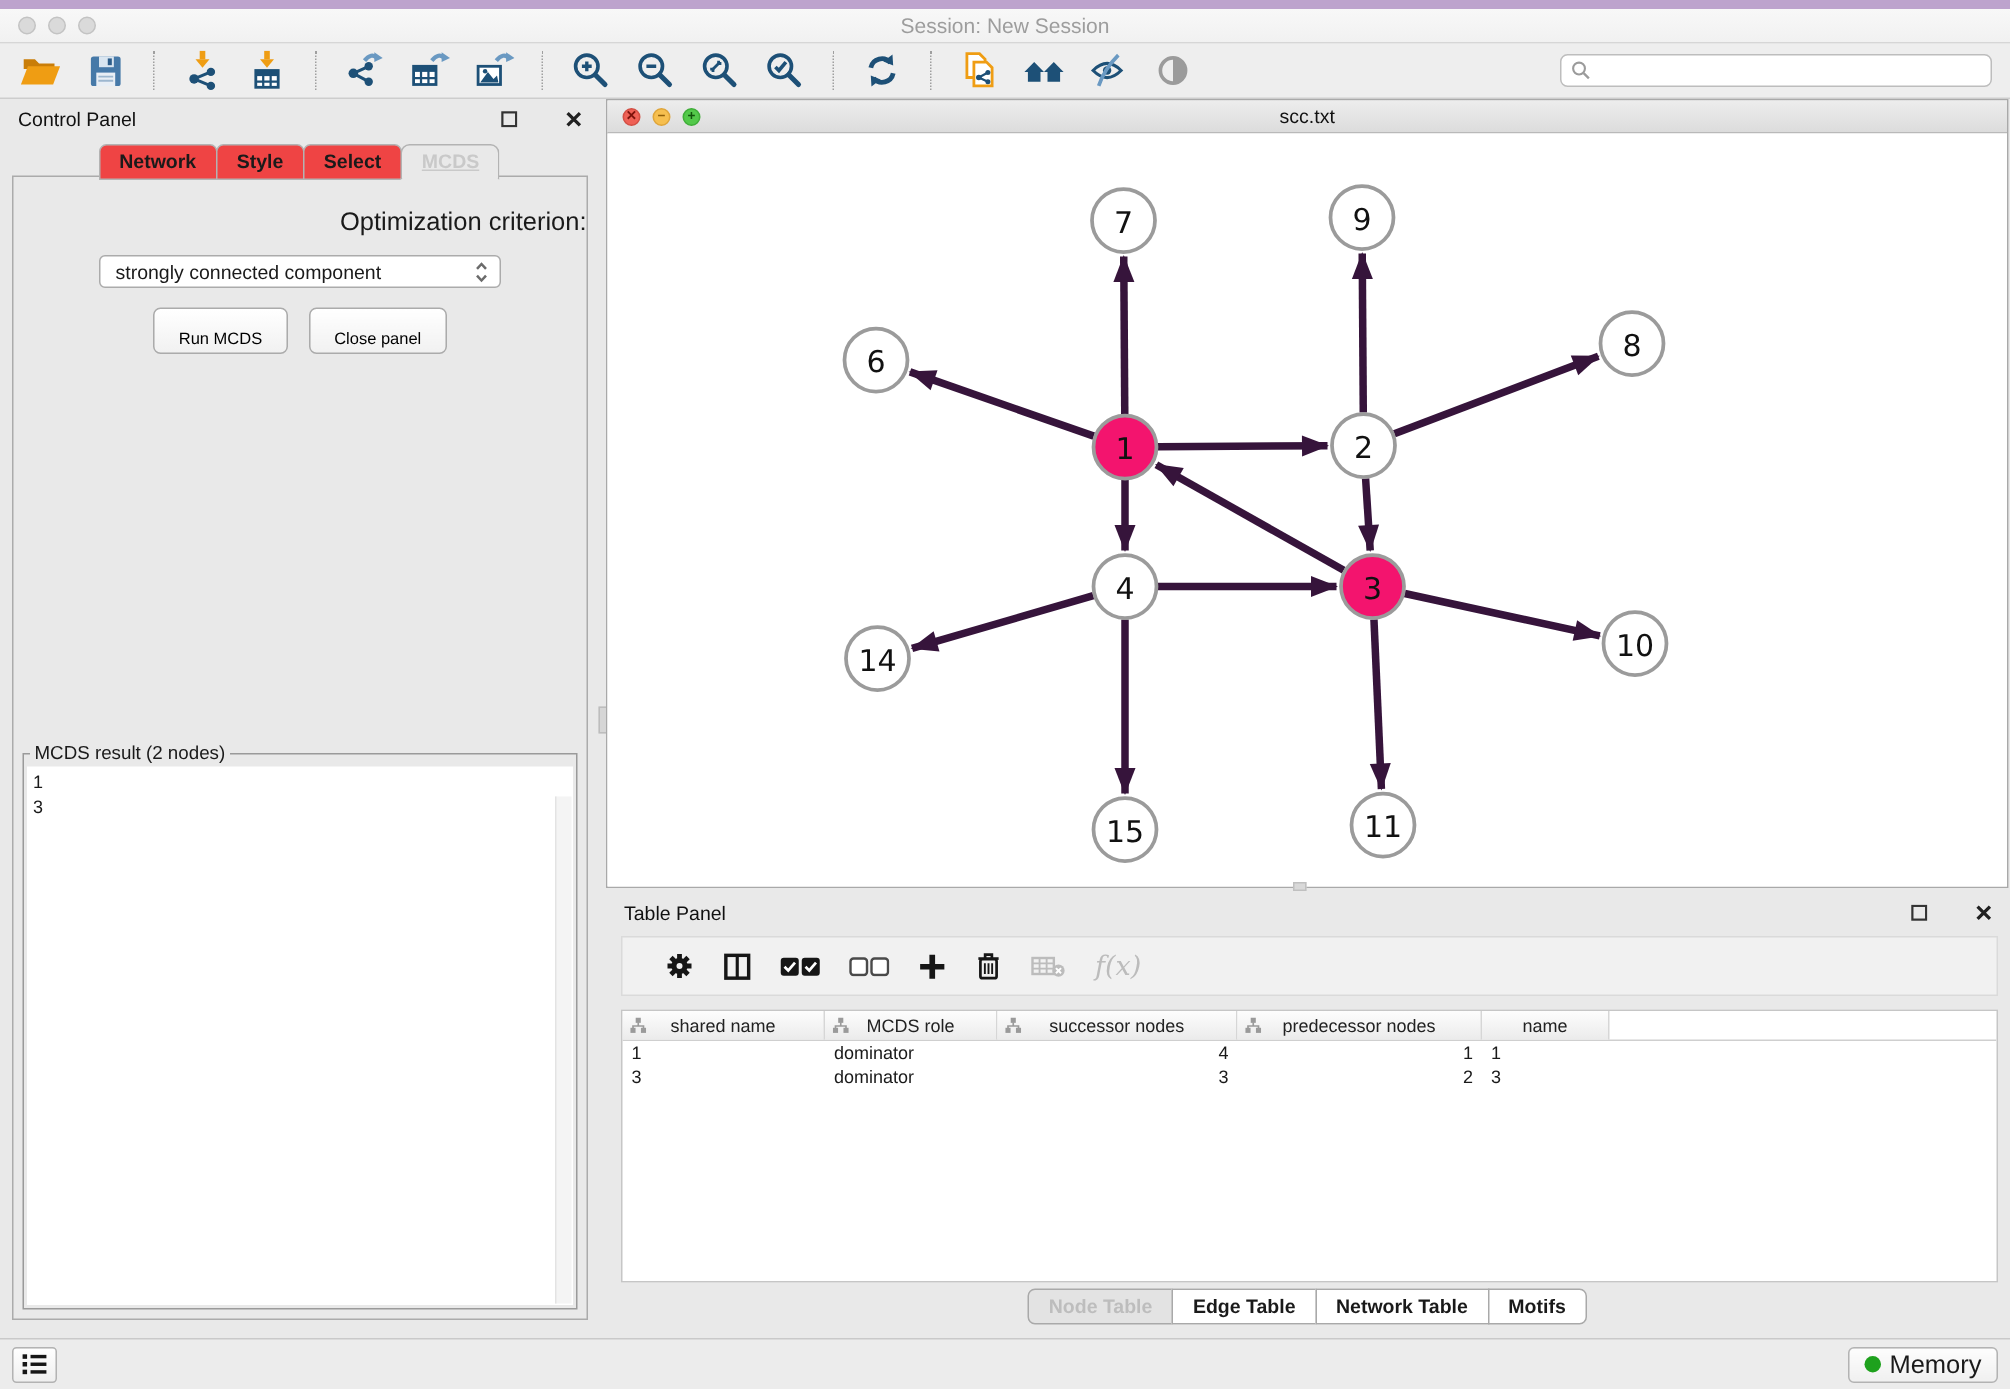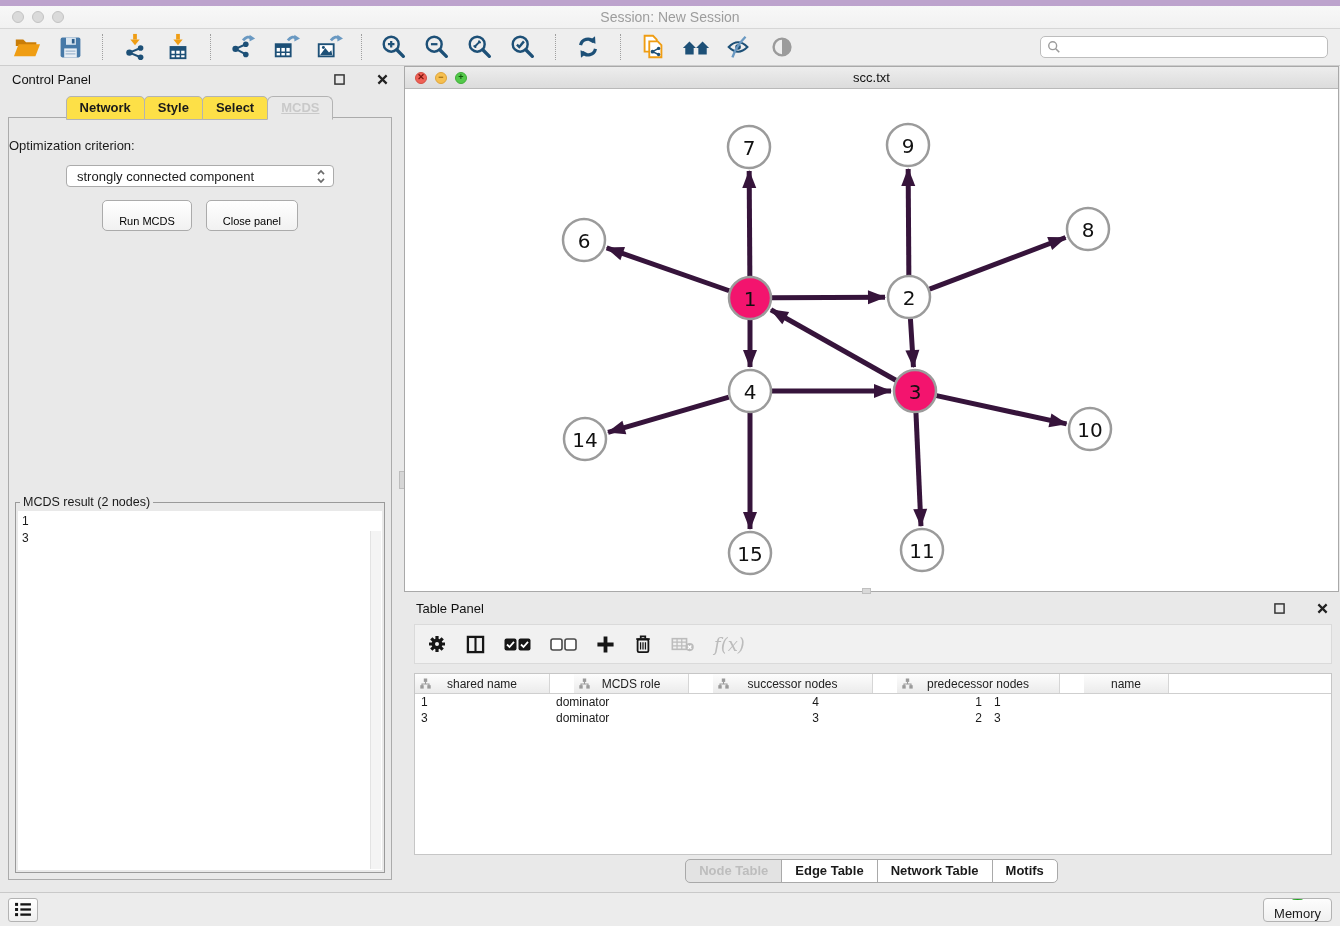--- a/index.html
+++ b/index.html
@@ -41,29 +41,29 @@
 
   
   .control-panel { position:absolute; left:0; top:66px; width:400px; height:822px; }
   .panel-head { height:26px; display:flex; align-items:center; padding:0 12px;gap:20px; }
   .panel-head .ptitle { font-size:13px; color:#111; }
   .panel-head .spacer { flex:1; }
   .panel-head .mini { margin-left:12px; cursor:default; display:flex; align-items:center; }
   .cp-tabs { position:absolute; left:0; top:30px; width:100%; display:flex; justify-content:center; z-index:2; }
   .cp-tab {
     font-size:13px; font-weight:bold; padding:3px 13px 4px;
-    background:#fde047; border:1px solid #b3b3b3; margin-left:-1px;
+    background:#ef4444; border:1px solid #b3b3b3; margin-left:-1px;
     border-radius:5px 5px 0 0; color:#1a1a1a;
   }
   .cp-tab.active { background:#e9e9e9; color:#c9c9c9; border-bottom-color:#e9e9e9; border-radius:6px 6px 0 0;text-decoration:underline; }
   .cp-box {
     position:absolute; left:8px; right:8px; top:51px; bottom:8px;
     border:1px solid #ababab; background:#e9e9e9;
   }
-  .opt-label { text-align:left; margin-top:20px; font-size:13px; }
+  .opt-label { text-align:right; margin-top:20px; font-size:17px; }
   .dropdown {
     margin:12px auto 0; width:268px; height:22px; background:#fff;
     border:1px solid #ababab; border-radius:4px;
     display:flex; align-items:center; padding:0 6px 0 10px; font-size:13px;
   }
   .dropdown .dd-label { flex:1; }
   .btn-row { display:flex; justify-content:center; gap:14px; margin-top:13px; }
   .push-btn {
     height:31px; padding:14px 16px; font-size:11px; font-family:"Liberation Sans",sans-serif;
     background:linear-gradient(#ffffff,#f1f1f1); border:1px solid #ababab; border-radius:5px;
@@ -98,29 +98,29 @@
   .net-title { position:absolute; left:0; right:0; text-align:center; font-size:13px; color:#111; }
   .net-canvas { position:relative; width:933px; height:502px; background:#fff; }
   .v-split-handle { position:absolute; left:399px; top:471px; width:6px; height:18px; background:#d6d6d6; border:1px solid #bdbdbd; }
   .h-grip { position:absolute; left:862px; top:588px; width:9px; height:6px; background:#d9d9d9; border:1px solid #c0c0c0; }
 
   
   .table-panel { position:absolute; left:404px; top:595px; width:936px; height:293px; }
   .tp-toolbar {
     position:absolute; left:10px; right:8px; top:29px; height:40px;
     background:#f1f1f1; border:1px solid #dadada;
-    display:flex; align-items:center; padding-left:12px; gap:19px;
+    display:flex; align-items:center; padding-left:28px; gap:19px;
   }
   .tp-ico { display:flex; align-items:center; justify-content:center; height:22px; }
   .fx-label { font-family:"DejaVu Serif", serif; font-style:italic; font-size:18px; color:#bcbcbc; }
   .tp-table {
     position:absolute; left:10px; right:8px; top:78px; bottom:33px;
     background:#fff; border:1px solid #c6c6c6; overflow:hidden;
   }
-  .t-header { display:flex; height:20px; border-bottom:1px solid #cfcfcf;gap:24px; }
+  .t-header { display:flex; height:20px; border-bottom:1px solid #cfcfcf; }
   .th {
     position:relative; height:100%; display:flex; align-items:center; justify-content:center;
     background:linear-gradient(#fdfdfd,#ebebeb); border-right:1px solid #d6d6d6;
     font-size:12px; color:#222;
   }
   .th .tree-ico { position:absolute; left:5px; top:4px; }
   .tr { display:flex; height:16px; align-items:center; }
   .td { font-size:12px; padding:0 6px; overflow:hidden; white-space:nowrap; }
   .tp-tabs { position:absolute; left:0; right:0; bottom:5px; display:flex; justify-content:center;text-align:right; }
   .seg-tab {
@@ -138,21 +138,21 @@
     display:flex; align-items:center; padding:0 8px;
   }
   .sb-left-btn {
     width:30px; height:24px; background:linear-gradient(#fff,#efefef);
     border:1px solid #b3b3b3; border-radius:3px;
     display:flex; align-items:center; justify-content:center;
   }
   .memory-btn {
     margin-left:auto; height:24px; padding:0 10px;
     background:linear-gradient(#fdfdfd,#f0f0f0); border:1px solid #b3b3b3; border-radius:4px;
-    display:flex; align-items:center; gap:6px; font-size:13px;flex-direction:column;
+    display:flex; align-items:center; gap:6px; font-size:17px;
   }
   .memory-dot { width:11px; height:11px; border-radius:50%; background:#1ea11d; }
 </style>
 </head>
 <body>
 
 <div class="top-strip"></div>
 <div class="titlebar">
   <div class="traffic">
     <div class="dot"></div>

